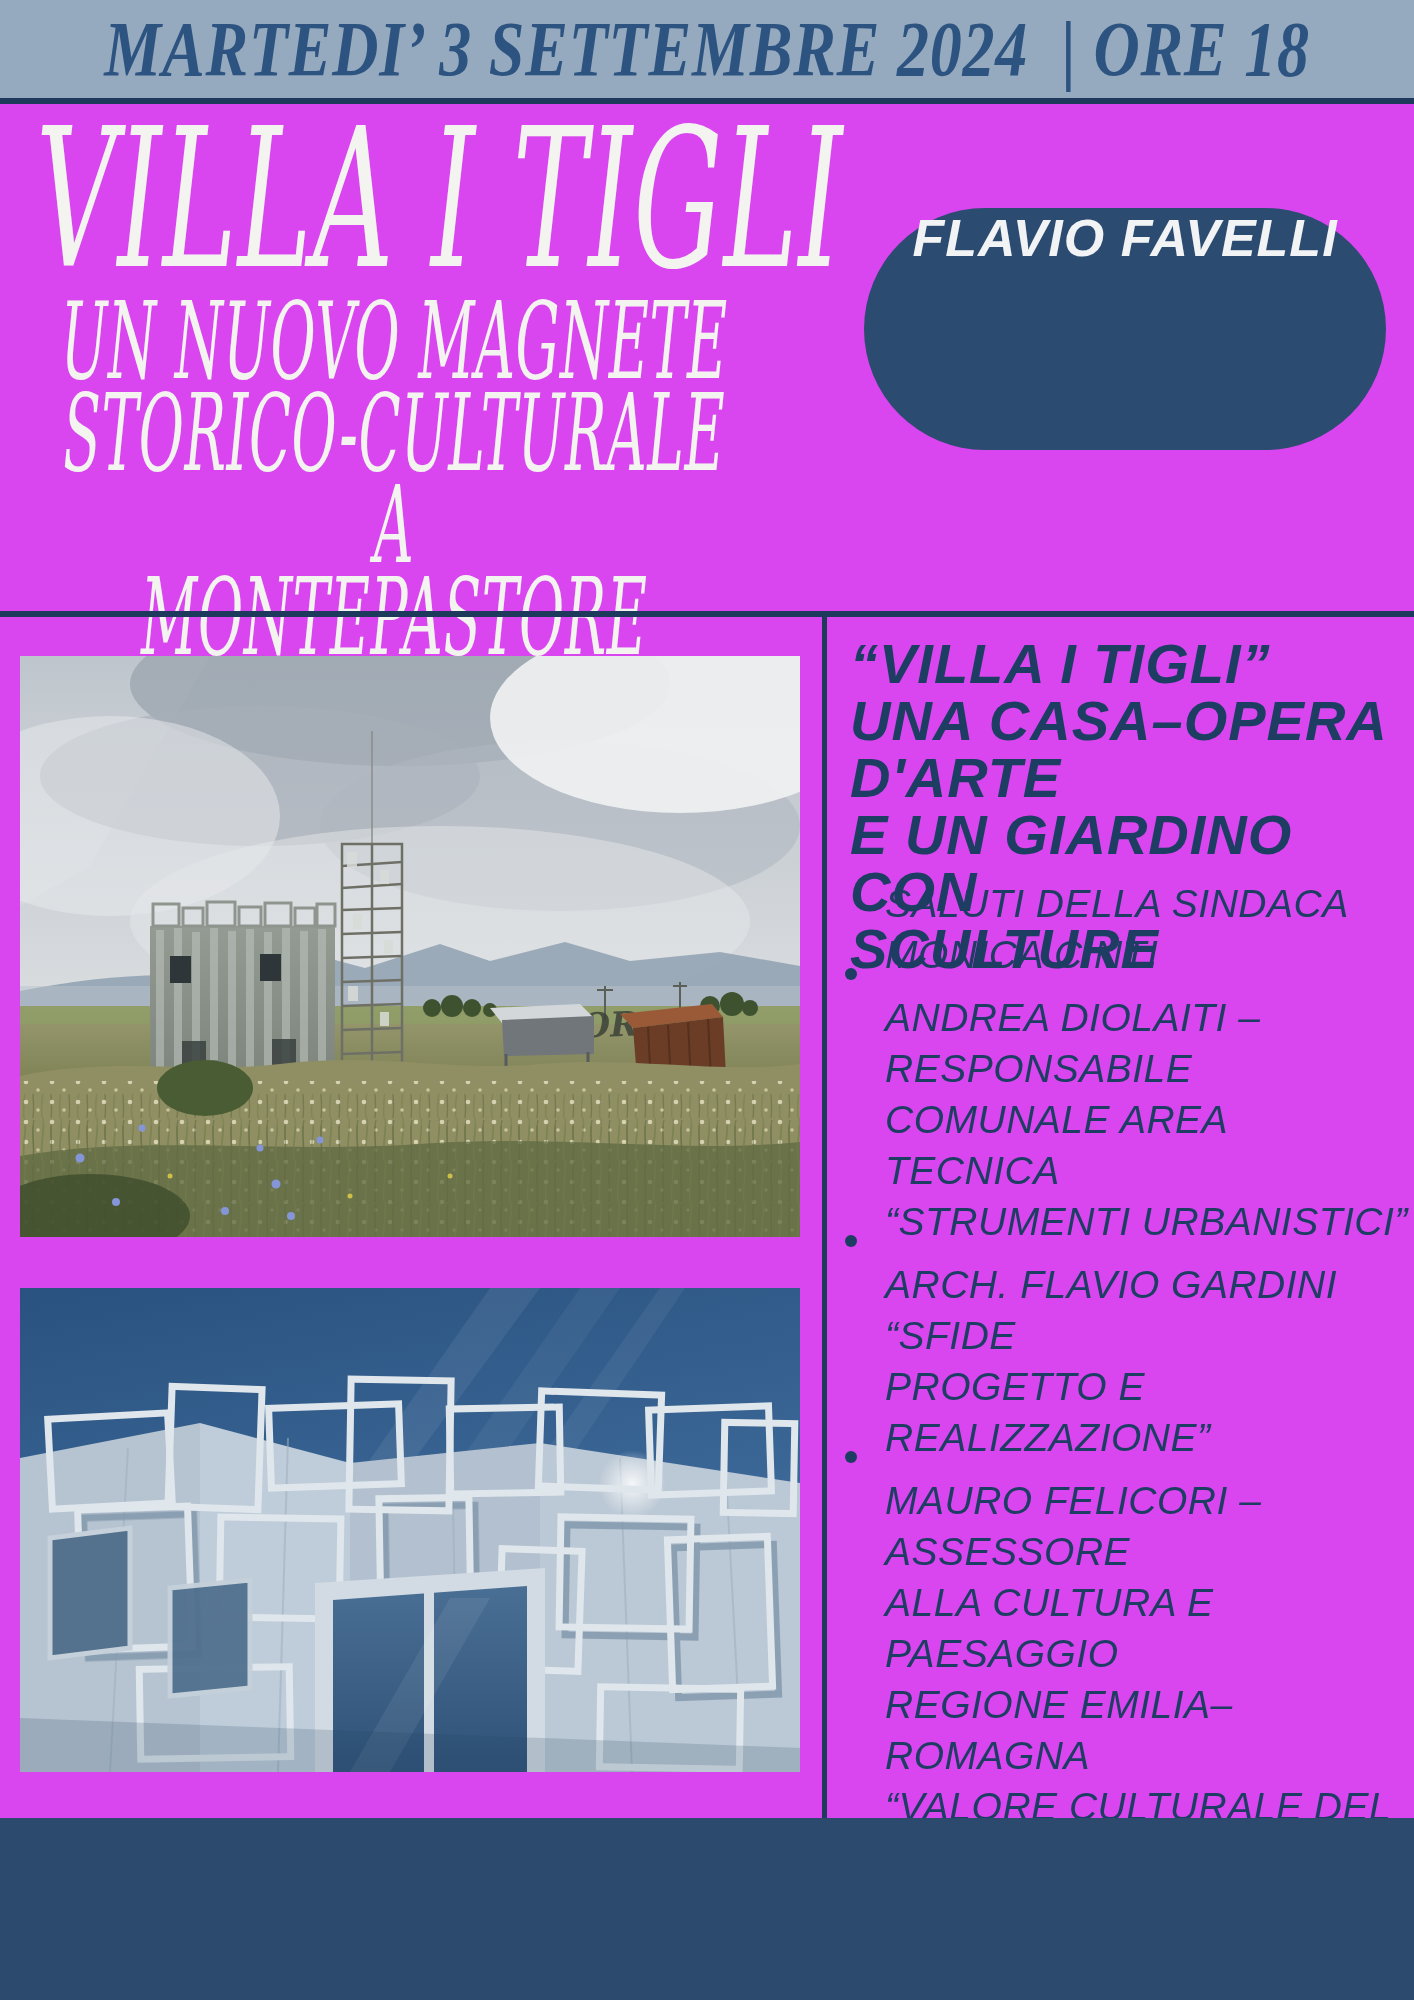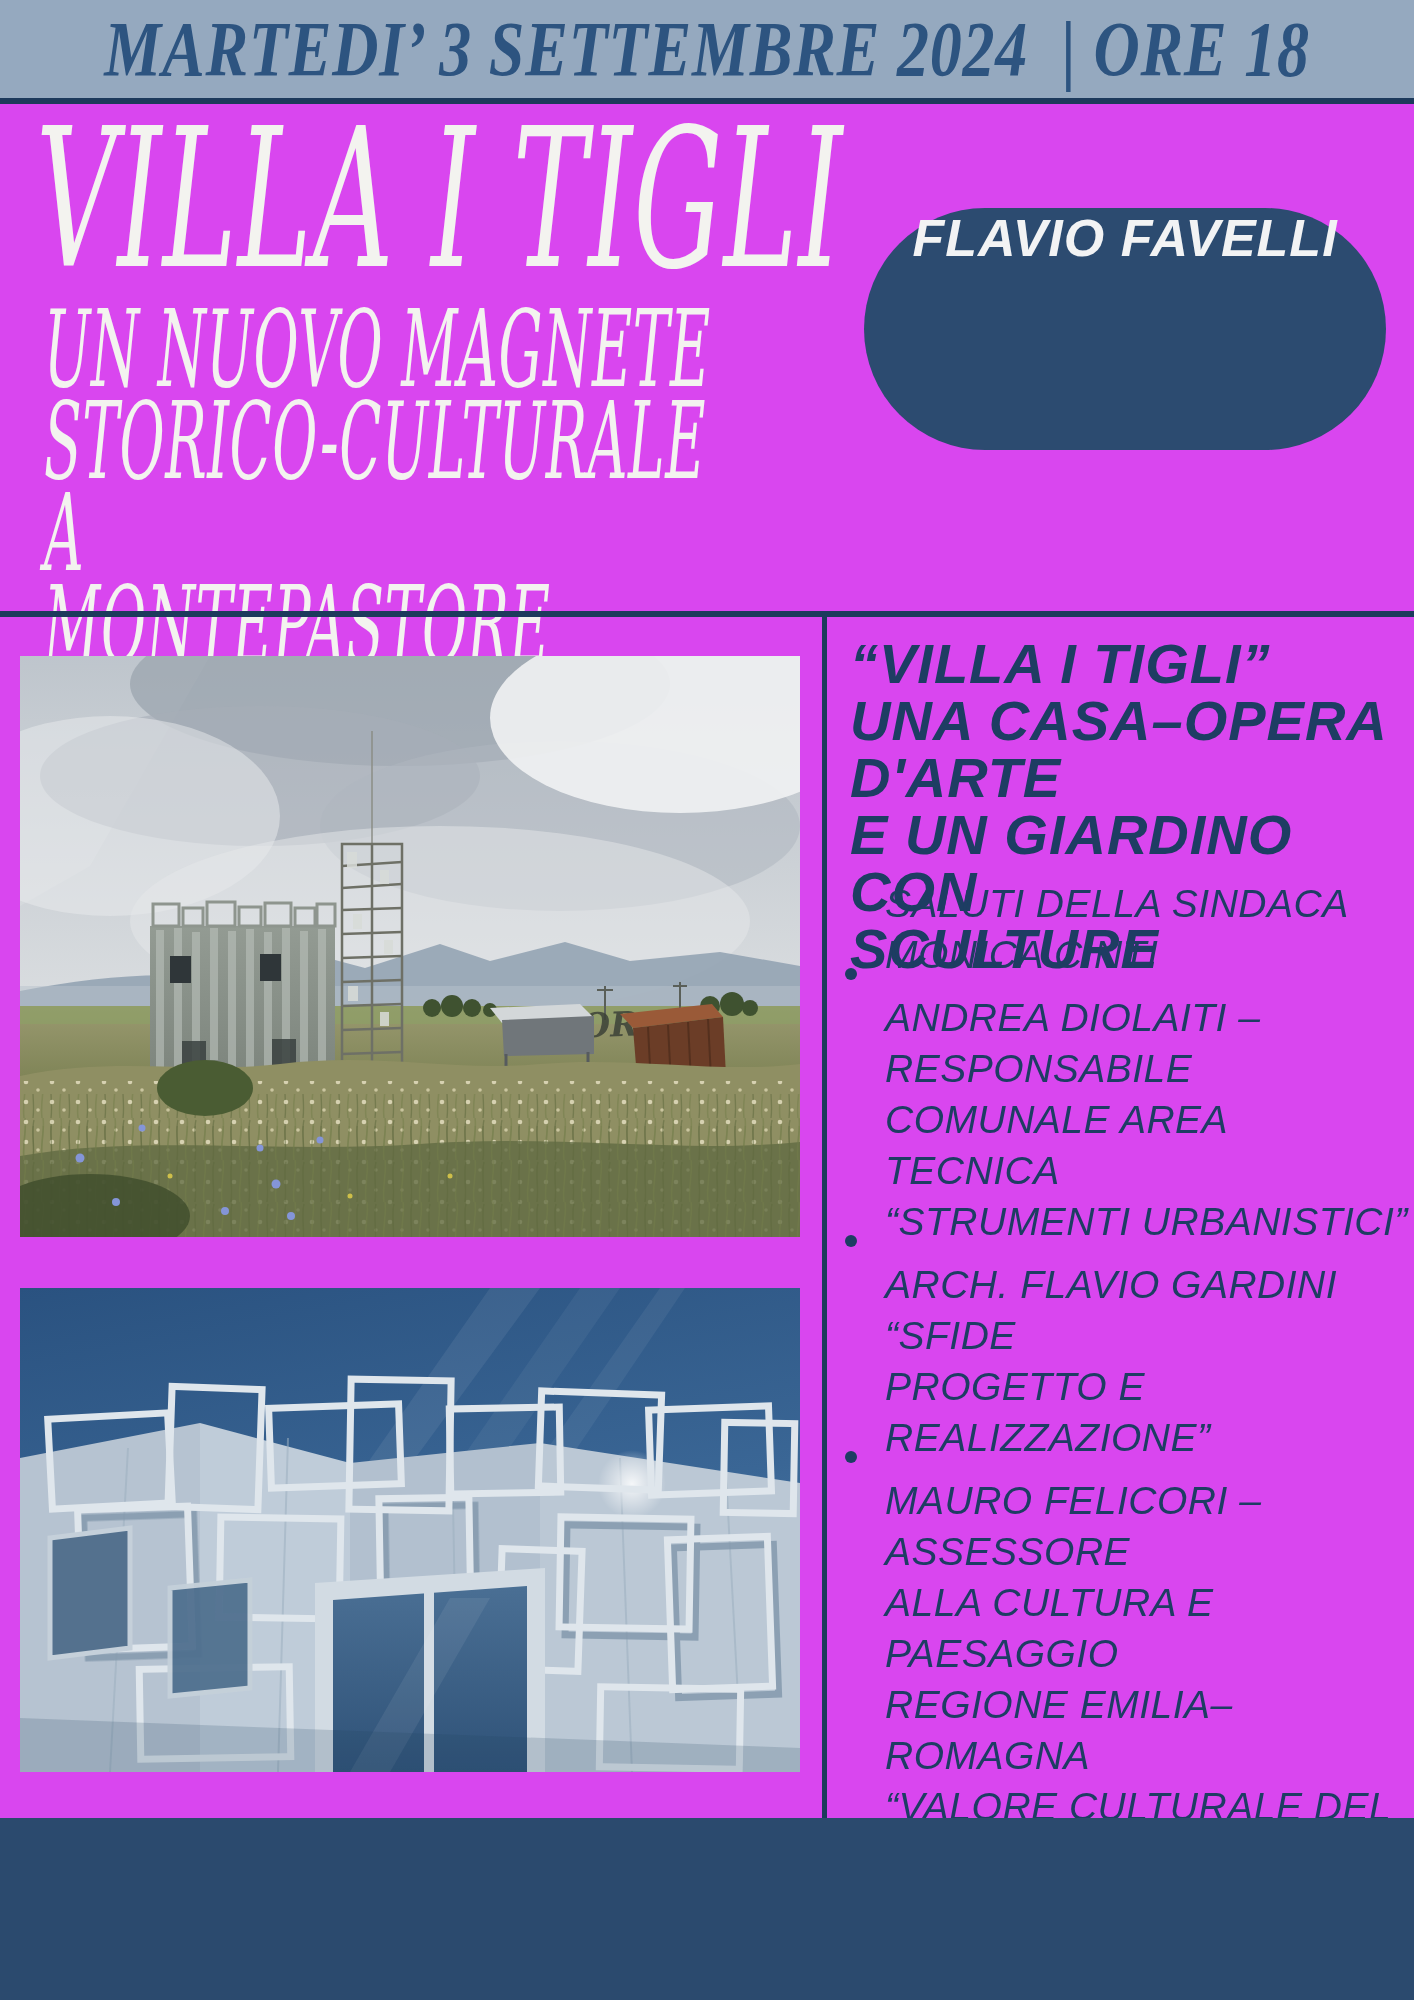--- a/index.html
+++ b/index.html
@@ -11,22 +11,22 @@
           border-bottom:6px solid #1d3a5c;display:flex;align-items:center;justify-content:center;}
   .banner-text{display:inline-block;transform:scaleX(.82);transform-origin:center;
           font-family:"Liberation Serif",serif;font-weight:700;font-size:78px;
           color:#2d5480;letter-spacing:1px;white-space:pre;}
 
   
   .hero-title{position:absolute;left:36px;top:100px;margin:0;line-height:200px;
           font-family:"DejaVu Serif",serif;font-weight:400;color:#f3f3ef;}
   .hero-title .squeeze{display:inline-block;transform:scaleX(.58);transform-origin:left center;
           font-size:192px;letter-spacing:2px;white-space:pre;}
-  .hero-subtitle{position:absolute;left:36px;top:296px;margin:8px;
-          font-family:"DejaVu Serif",serif;font-weight:400;color:#f3f3ef;}
+  .hero-subtitle{position:absolute;left:36px;top:296px;margin:0;
+          font-family:"DejaVu Serif",serif;font-weight:400;color:#f3f3ef;text-align:center;}
   .hero-subtitle .squeeze{display:inline-block;transform:scaleX(.52);transform-origin:left top;
           font-size:106px;line-height:92px;white-space:pre-line;letter-spacing:1px;}
   .pill{position:absolute;left:864px;top:208px;width:522px;height:242px;border-radius:121px;
           background:#2c4b70;display:flex;justify-content:center;}
   .pill-text{color:#f2f3f4;font-weight:700;font-size:52px;letter-spacing:1px;}
 
   
   .h-divider{position:absolute;left:0;top:611px;width:1414px;height:6px;background:#1d3a5c;}
   .v-divider{position:absolute;left:822px;top:611px;width:5px;height:1207px;background:#1d3a5c;}
 

